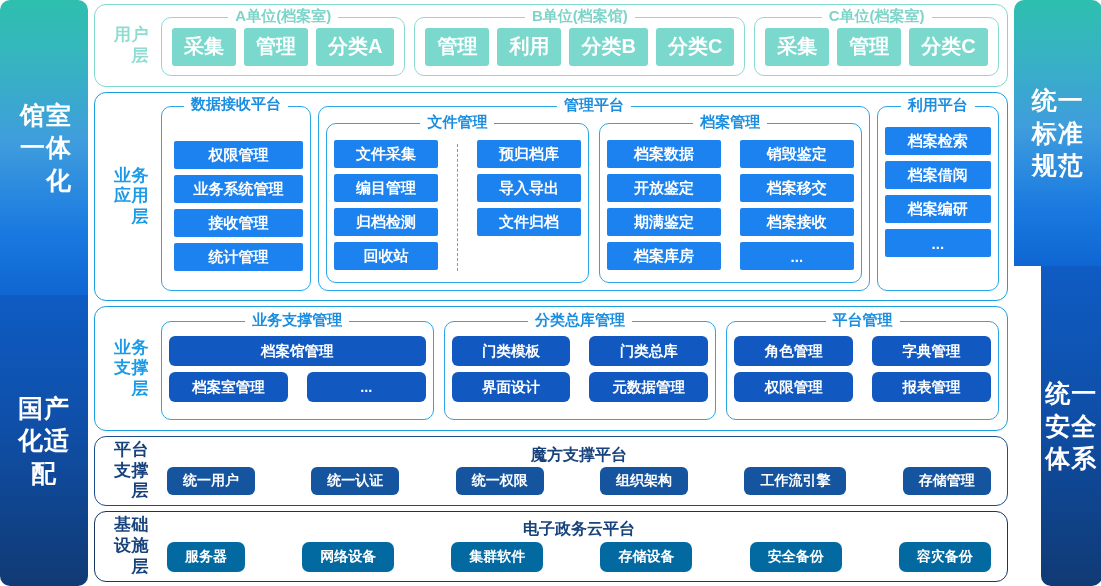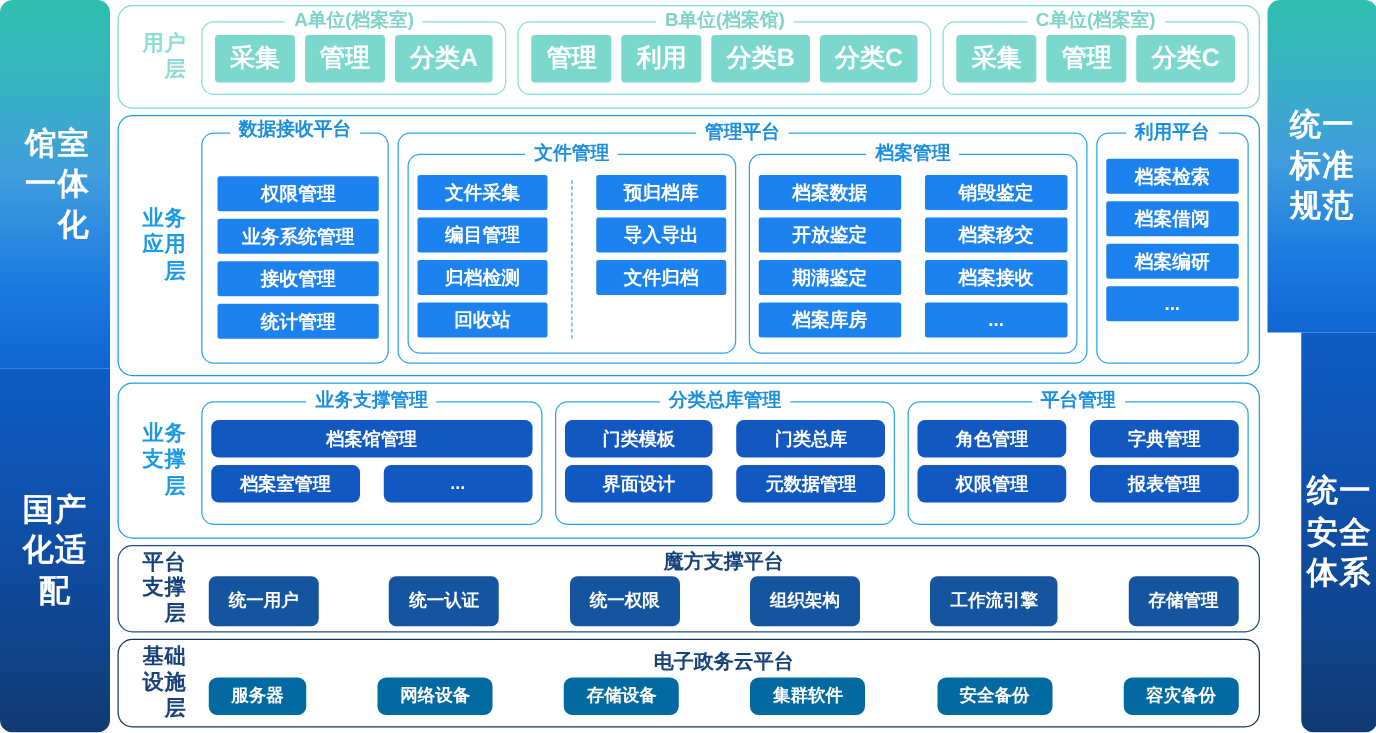--- a/index.html
+++ b/index.html
@@ -66,21 +66,21 @@
   .group > .group-title::after { content: ""; flex: 1 1 auto; }
 
   
   .chip {
     display: flex; align-items: center; justify-content: center;
     color: #fff; font-weight: bold; text-align: center; white-space: nowrap;
   }
   .chip.user    { background: #7ad8cd; font-size: 20px; border-radius: 3px; height: 38px; padding: 0 12px; }
   .chip.app     { background: #1b82f0; font-size: 15px; border-radius: 2px; height: 28px; }
   .chip.support { background: #1159c0; font-size: 14.5px; border-radius: 6px; height: 30px; }
-  .chip.plat    { background: #15549e; font-size: 14px; border-radius: 6px; height: 40px; padding: 0 16px; }
+  .chip.plat    { background: #15549e; font-size: 14px; border-radius: 6px; height: 28px; padding: 0 16px; }
   .chip.infra   { background: #0369a1; font-size: 14px; border-radius: 7px; height: 30px; padding: 0 18px; }
 
   .col { display: flex; flex-direction: column; gap: 6px; flex: 1 1 0; }
   .row { display: flex; gap: 19px; }
 
   
   .layer-user { height: 84px; }
   .layer-user .layer-body { align-items: stretch; gap: 9px; padding: 12px 8px 10px 2px; }
   .layer-user .group { flex: 0 0 auto; justify-content: center; padding: 6px 10px; }
   .layer-user .group .row { gap: 8px; }
@@ -330,22 +330,22 @@
 
     <div class="layer navy2 layer-infra">
       <div class="layer-label navy">
         <span>基础设施层</span>
       </div>
       <div class="layer-body">
         <div class="plat-title">电子政务云平台</div>
         <div class="plat-row">
           <div class="chip infra">服务器</div>
           <div class="chip infra">网络设备</div>
+          <div class="chip infra">集群软件</div>
           <div class="chip infra">存储设备</div>
-          <div class="chip infra">集群软件</div>
           <div class="chip infra">安全备份</div>
           <div class="chip infra">容灾备份</div>
         </div>
       </div>
     </div>
 
   </div>
 
   <div class="rail rail-right">
     <div class="rail-seg seg-a">

